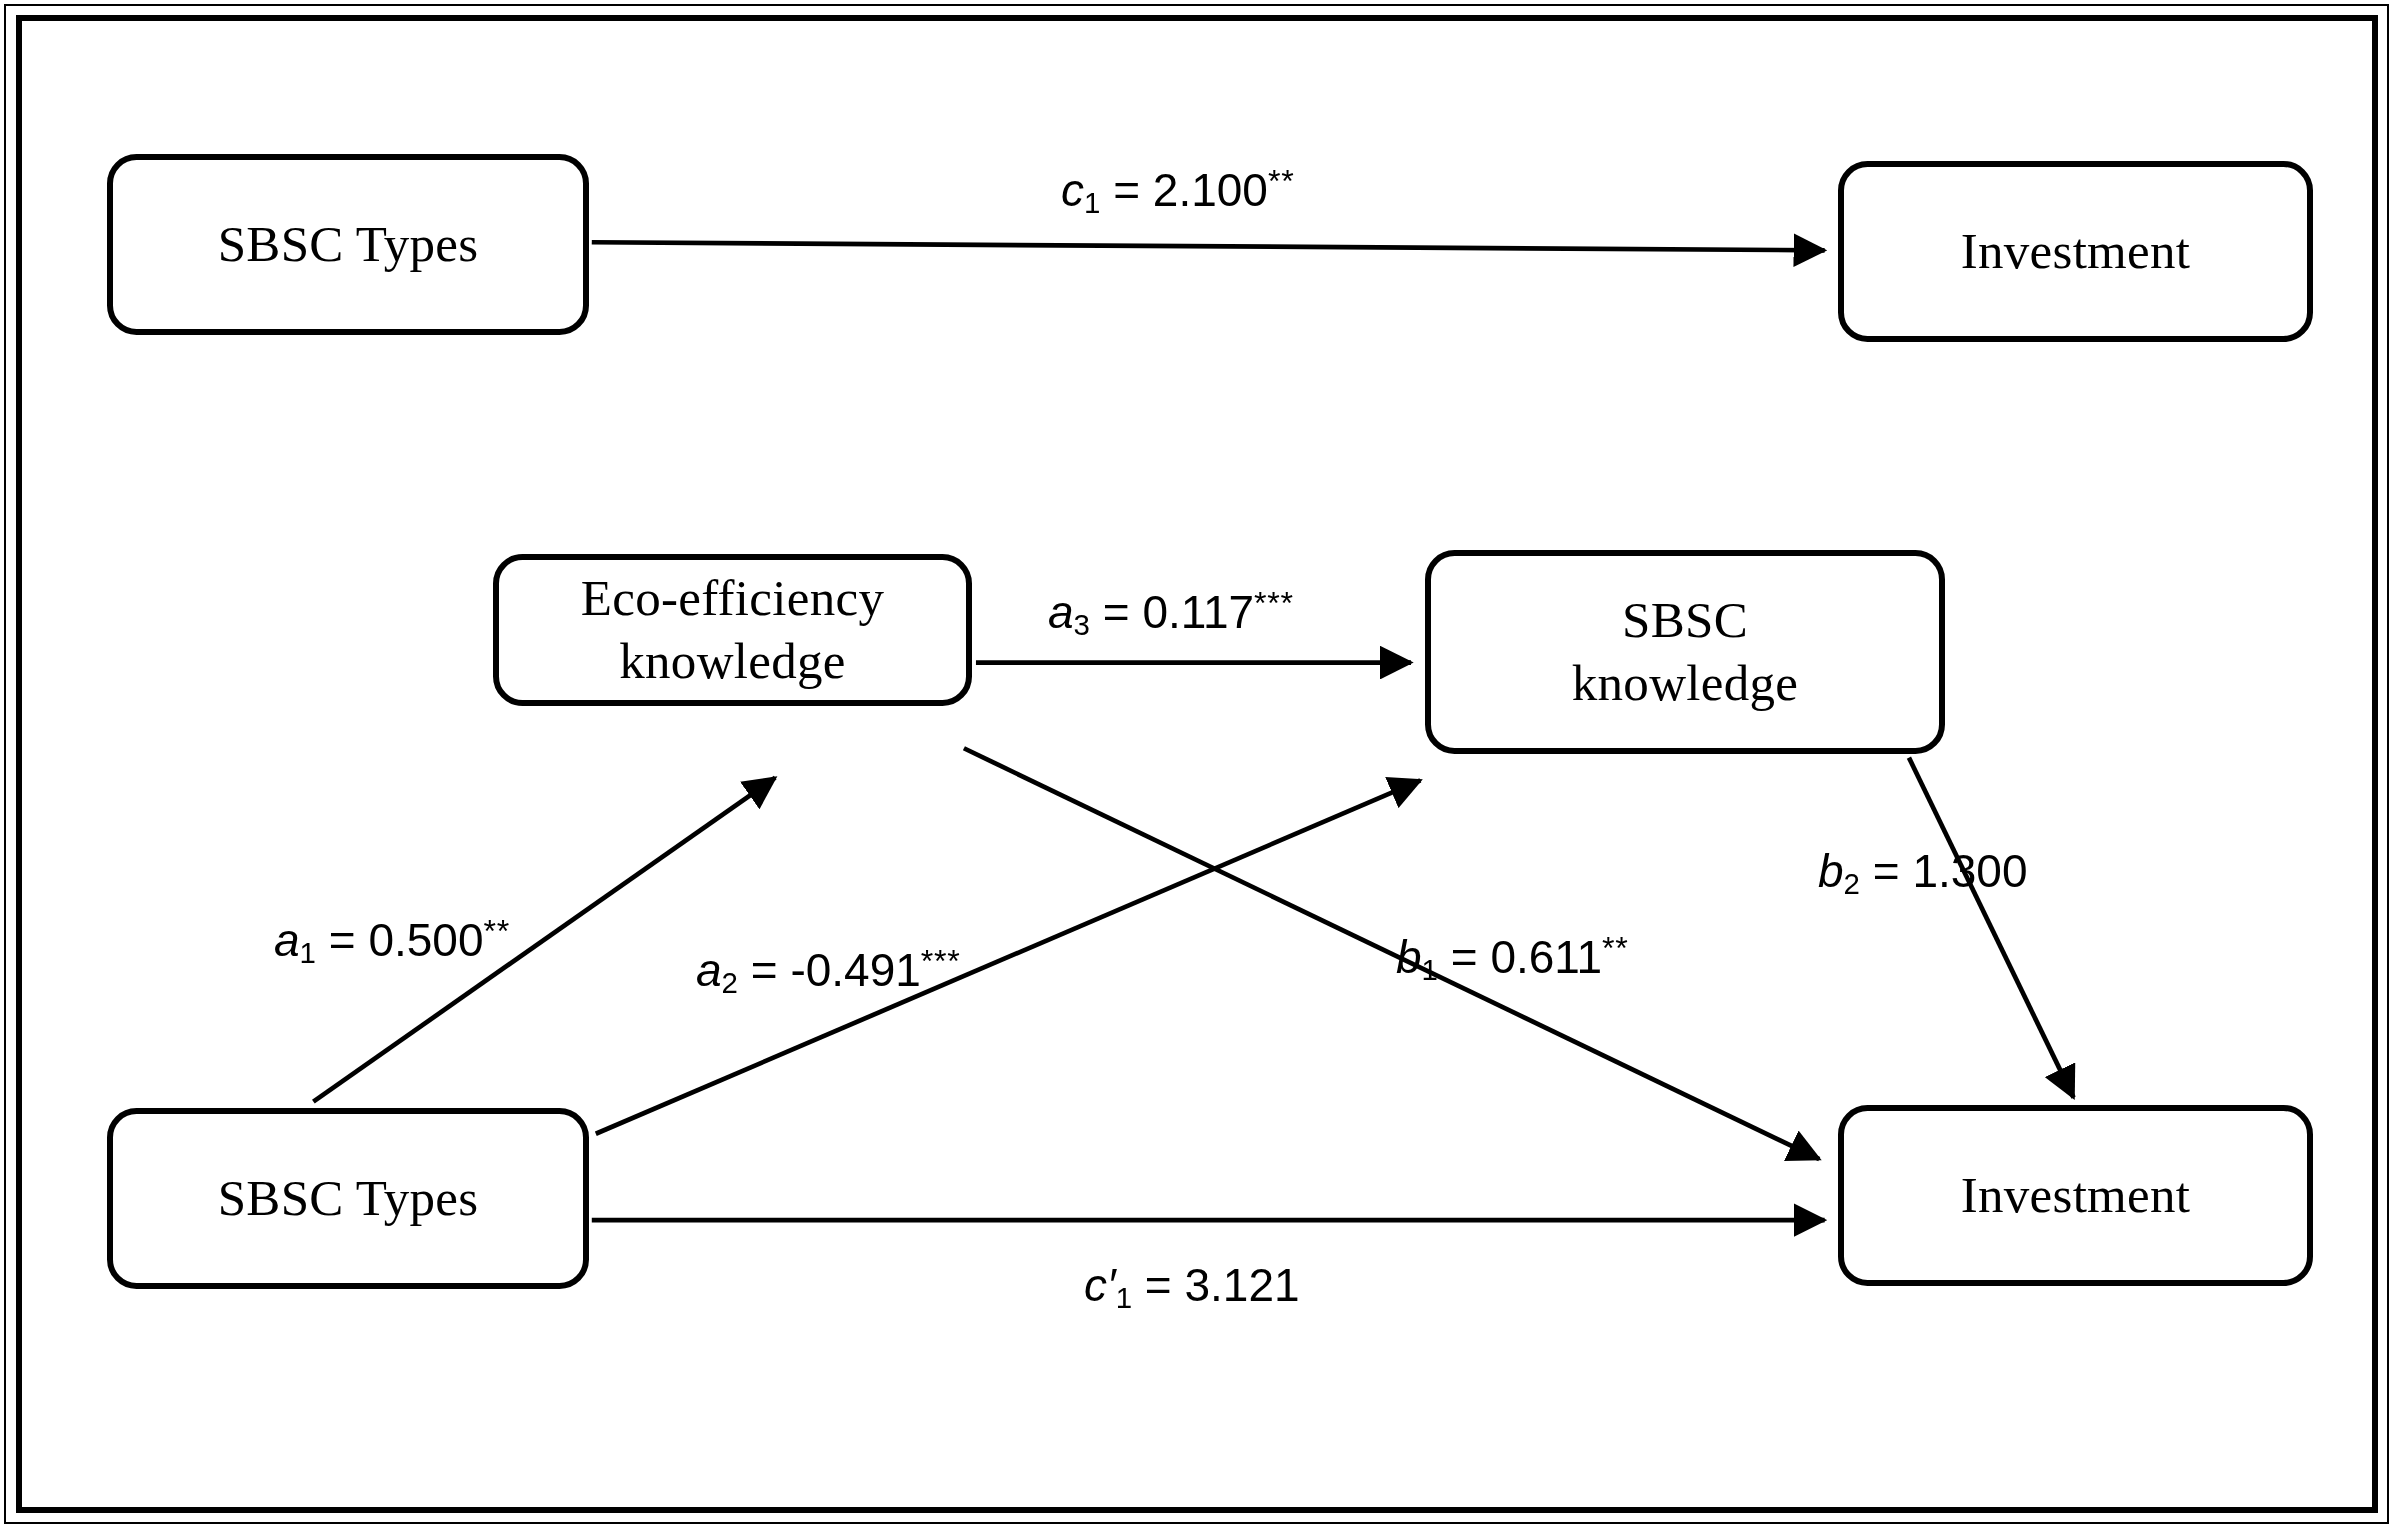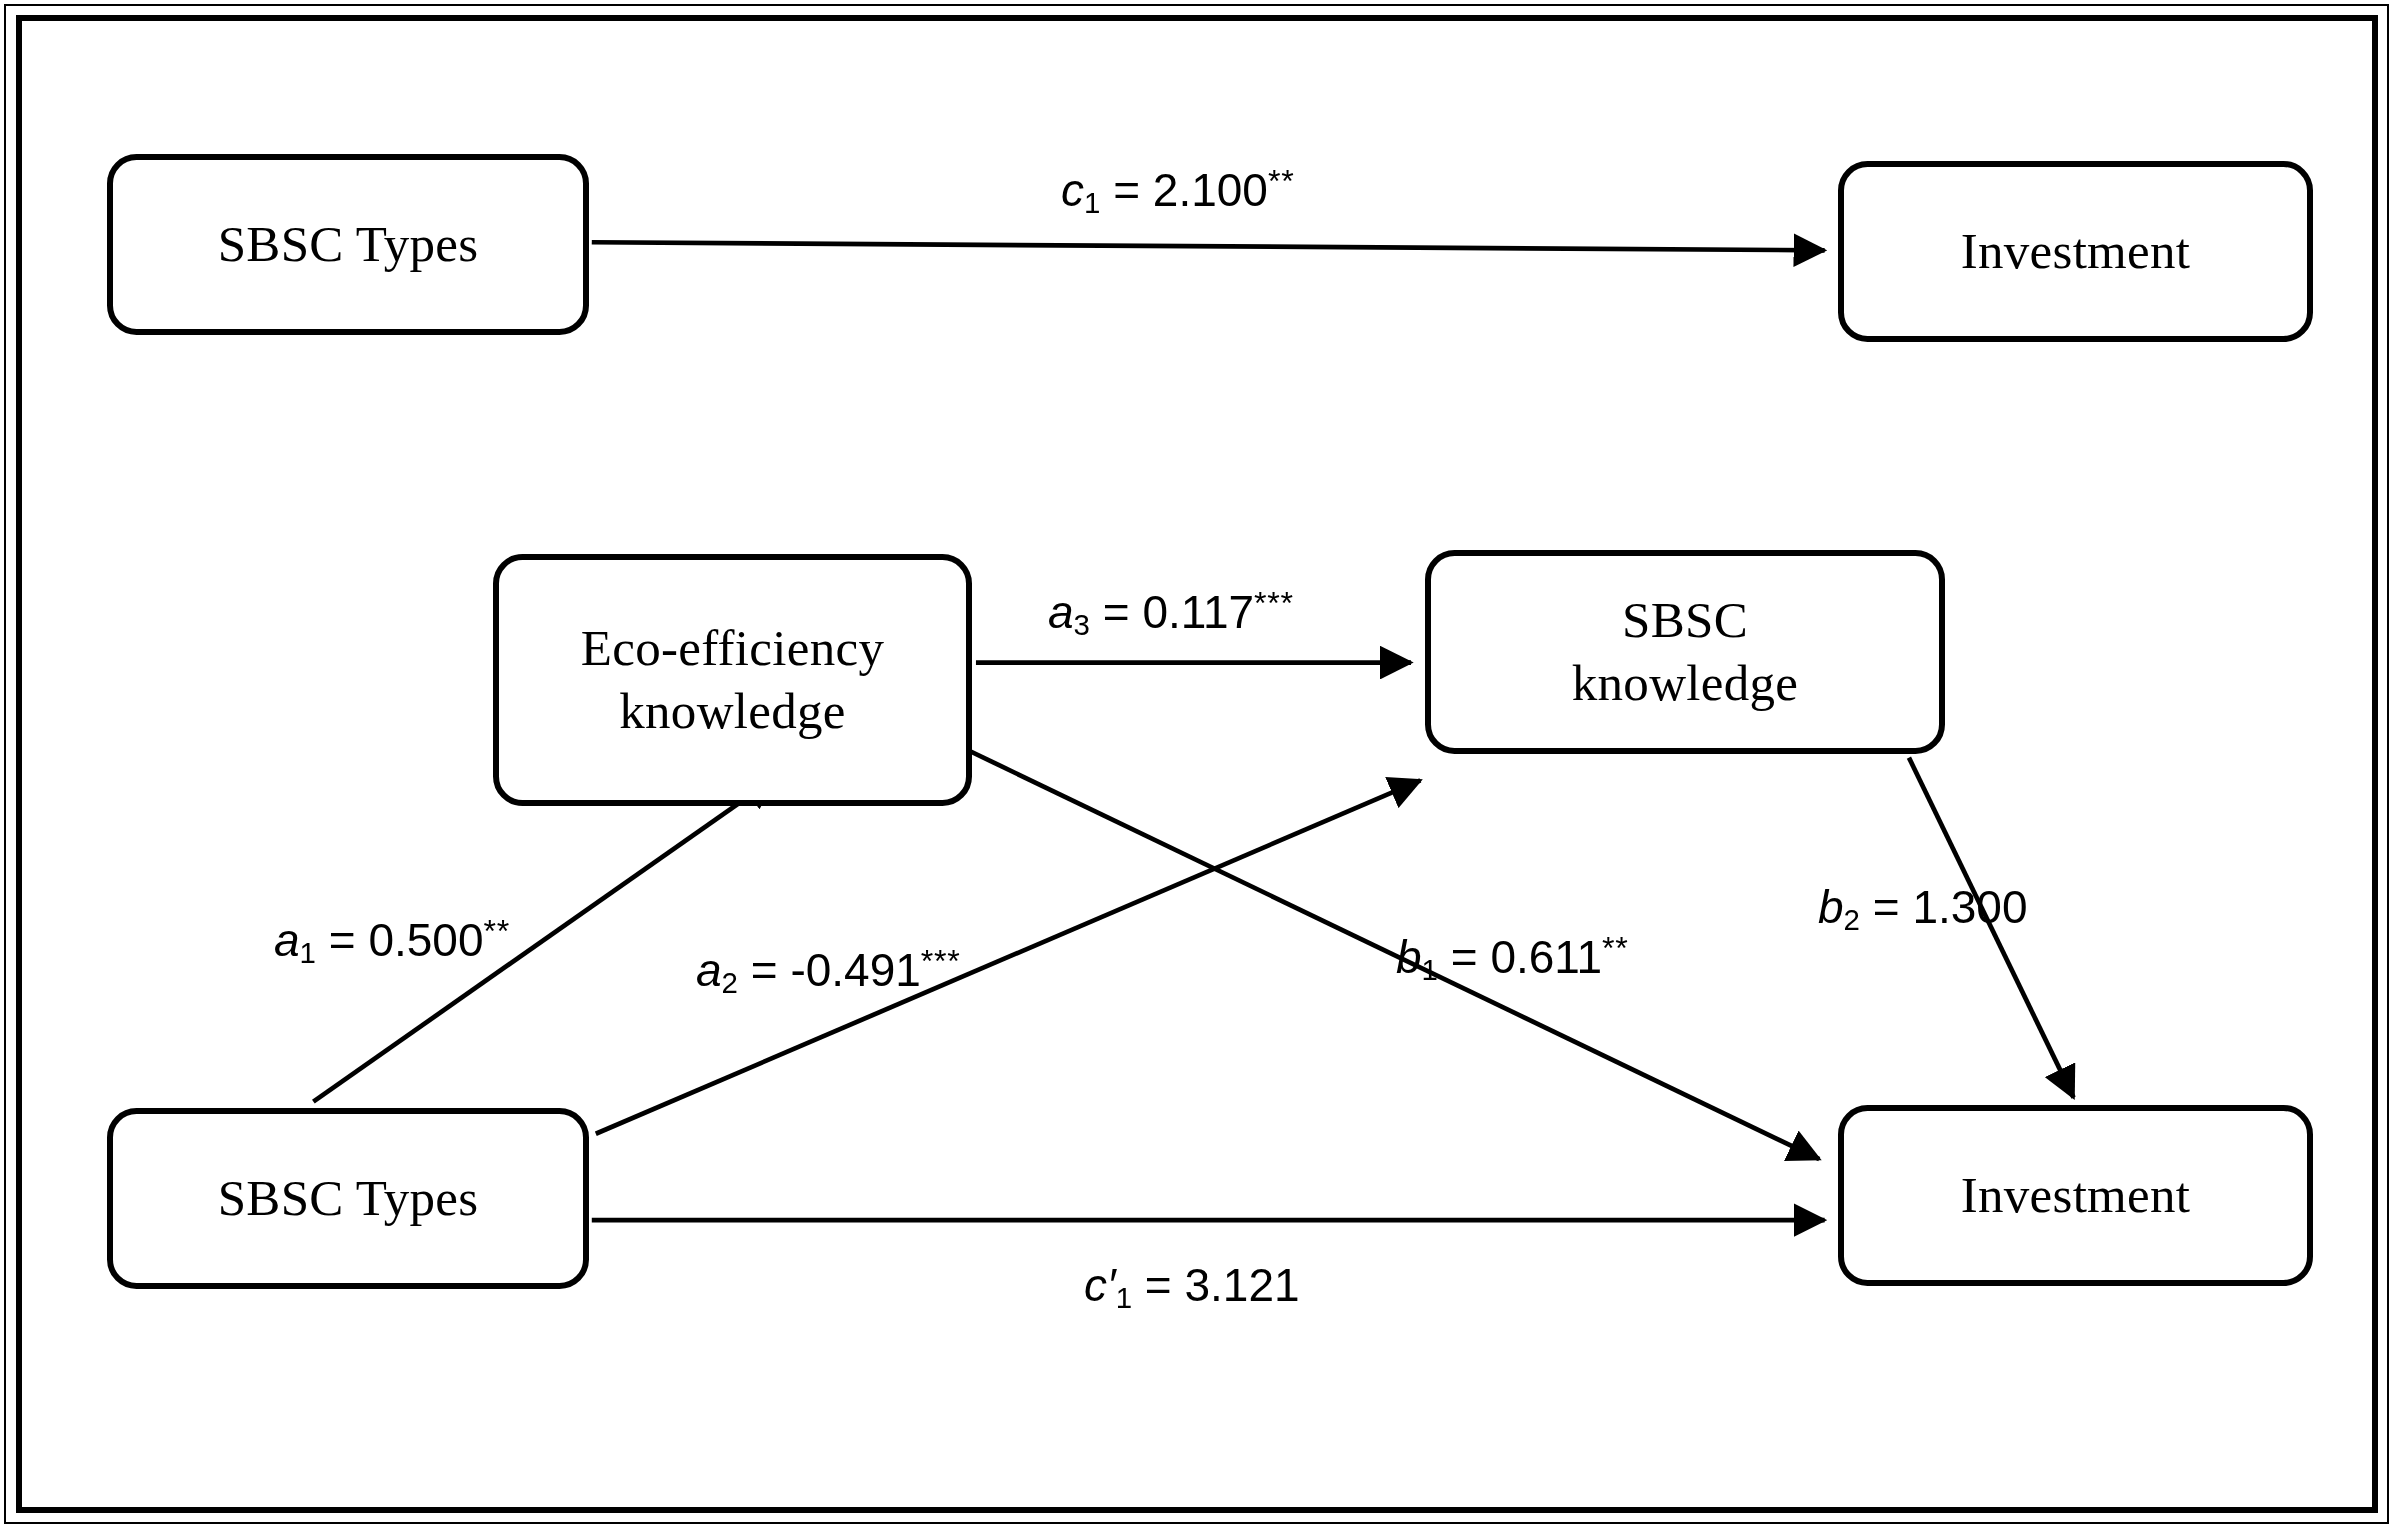--- a/index.html
+++ b/index.html
@@ -57,21 +57,21 @@
     line-height: 1.24;
   }
   .node .node-label {
     font-size: 51px;
     font-family: "Liberation Serif", "DejaVu Serif", serif;
     white-space: pre-line;
     letter-spacing: 0.3px;
   }
   #node-sbsc-types-top   { left: 107px;  top: 154px;  width: 482px; height: 181px; }
   #node-investment-top   { left: 1838px; top: 161px;  width: 475px; height: 181px; }
-  #node-eco-knowledge    { left: 493px;  top: 554px;  width: 479px; height: 252px; }
+  #node-eco-knowledge    { left: 493px;  top: 554px;  width: 479px; height: 152px; }
   #node-sbsc-knowledge   { left: 1425px; top: 550px;  width: 520px; height: 204px; }
   #node-sbsc-types-bot   { left: 107px;  top: 1108px; width: 482px; height: 181px; }
   #node-investment-bot   { left: 1838px; top: 1105px; width: 475px; height: 181px; }
 
   
   .edge-label {
     position: absolute;
     color: #000000;
     font-family: "Liberation Sans", "DejaVu Sans", sans-serif;
     font-size: 46px;
@@ -94,21 +94,21 @@
     line-height: 0;
     letter-spacing: 0.7px;
   }
   .edge-label .prime { font-style: italic; }
 
   #label-c1   { left: 1061px; top: 134px; margin-top: 33px; }
   #label-a3   { left: 1048px; top: 589px; }
   #label-a1   { left: 274px;  top: 887px; margin-top: 30px; }
   #label-a2   { left: 696px; top: 947px; }
   #label-b1   { left: 1396px; top: 934px; }
-  #label-b2   { left: 1818px; top: 884px; }
+  #label-b2   { left: 1818px; top: 848px; }
   #label-cp1  { left: 1044px; top: 1262px; margin-left: 40px; }
 </style>
 </head>
 <body>
 
 <div id="page">
 
   <div id="outer-frame"></div>
   <div id="inner-frame"></div>
 

